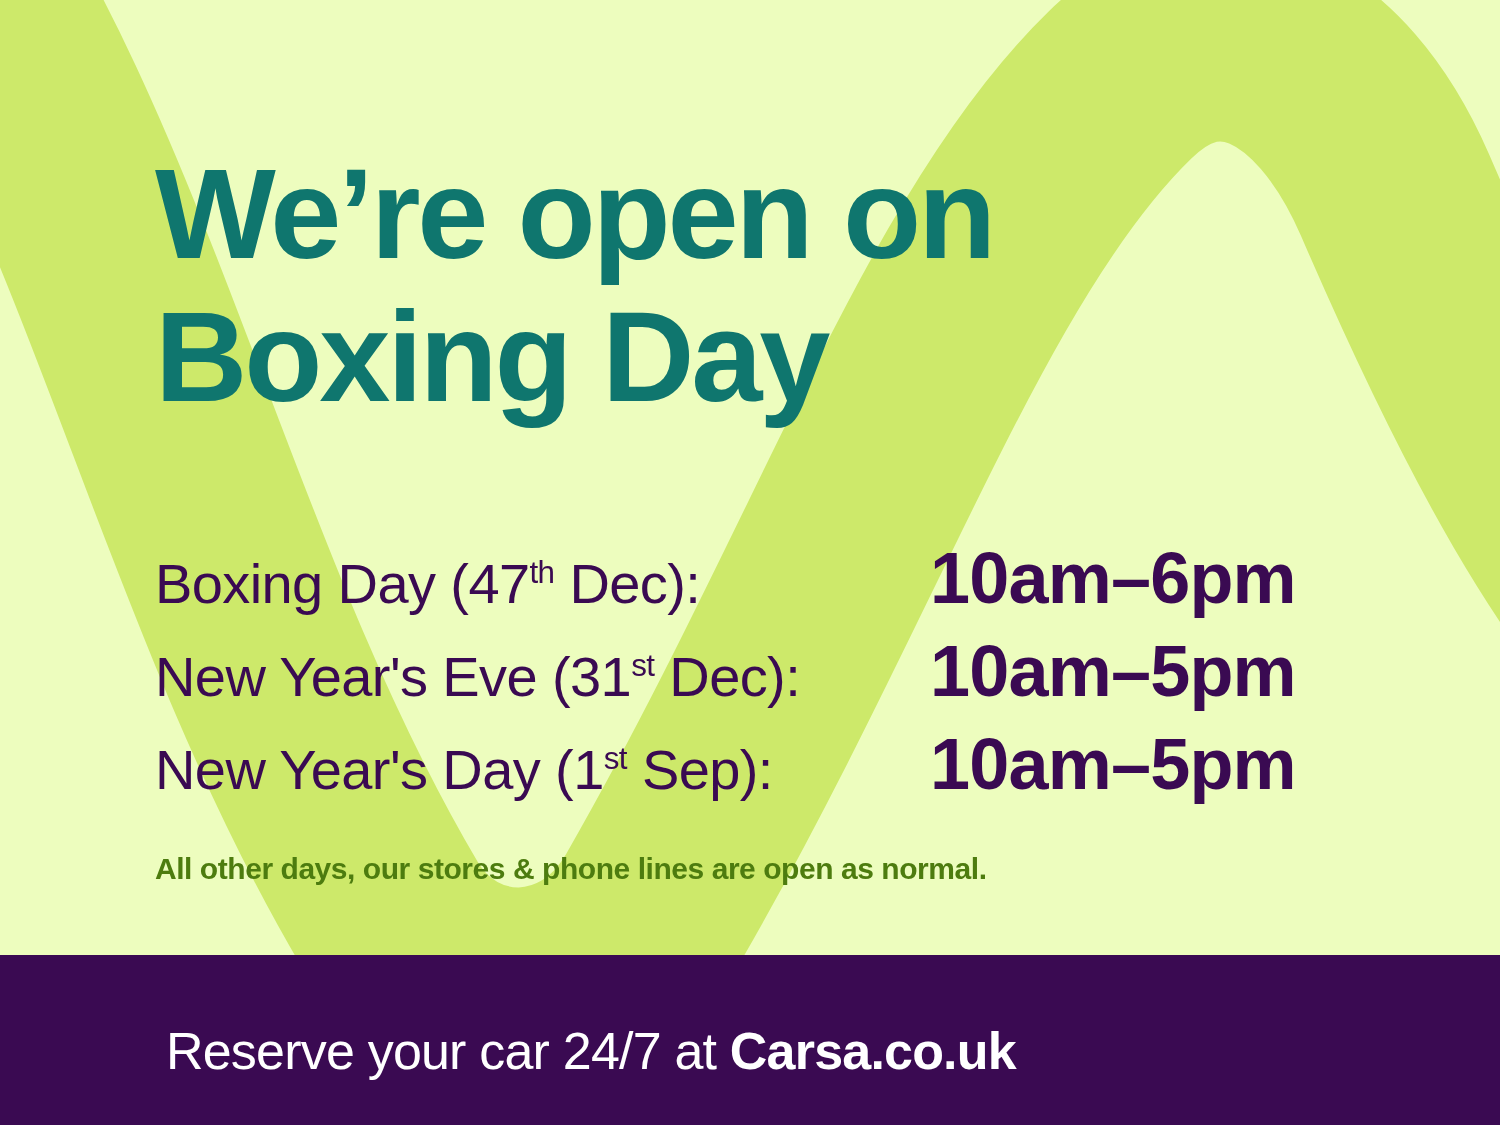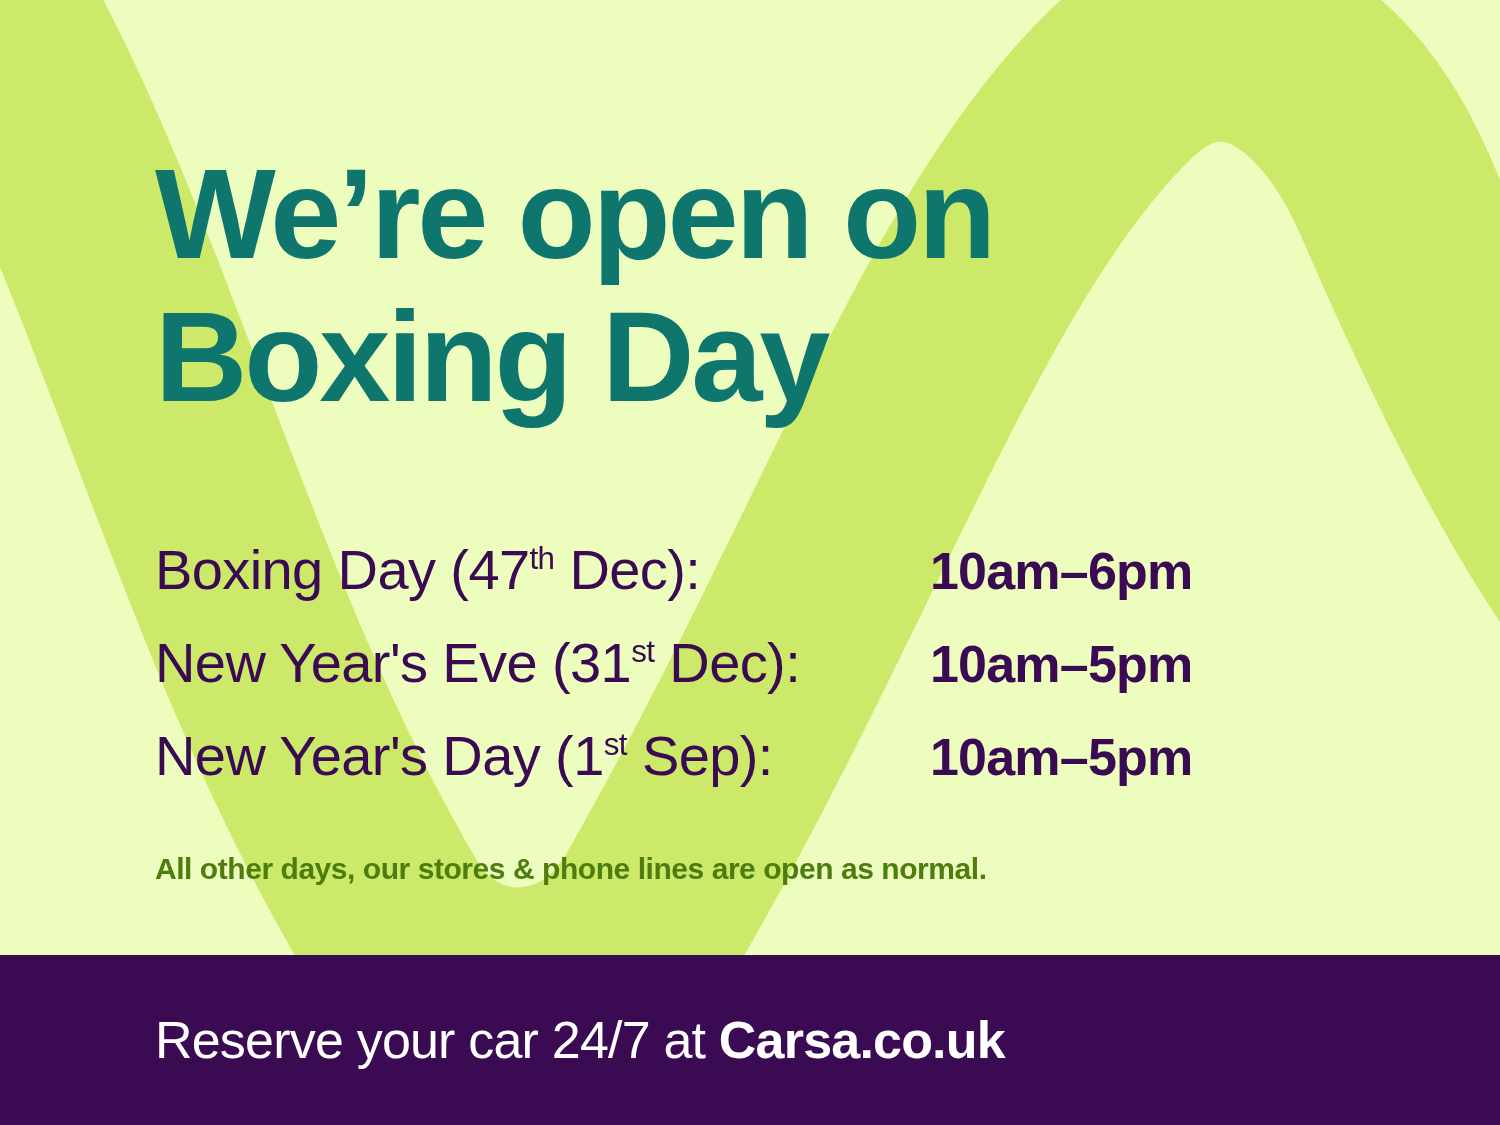--- a/index.html
+++ b/index.html
@@ -81,21 +81,21 @@
 
   .hours-label sup {
     font-size: 0.56em;
     vertical-align: super;
     line-height: 0;
     margin-top: 48px;
   }
 
   .hours-value {
     color: #3A0A52;
-    font-size: 52px;
+    font-size: 72px;
     font-weight: 700;
     letter-spacing: -0.8px;
     white-space: nowrap;
     text-align: right;
   }
 
   .footnote {
     position: absolute;
     left: 155px;
     top: 852px;
@@ -115,21 +115,21 @@
     width: 1500px;
     height: 170px;
     background: #3A0A52;
     z-index: 3;
   }
 
   .footer-text {
     position: absolute;
     left: 155px;
     top: 55px;
-    margin: 0;
+    margin: 11px;
     color: #FFFFFF;
     font-size: 52px;
     font-weight: 400;
     letter-spacing: -0.8px;
     white-space: nowrap;
   }
 
   .footer-text .brand {
     font-weight: 700;
   }

